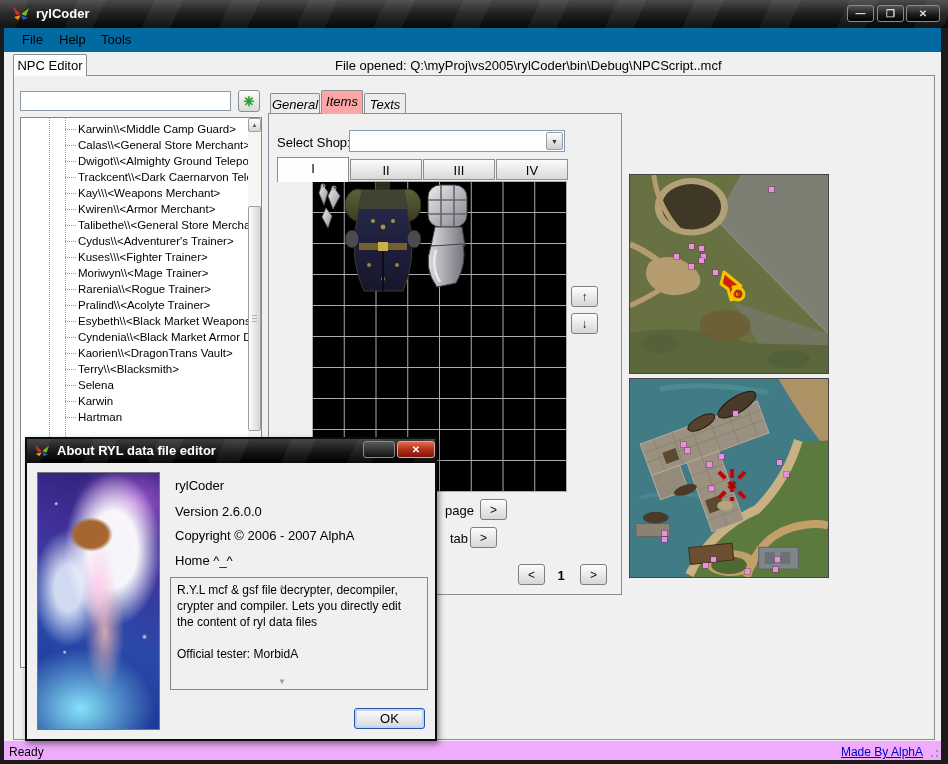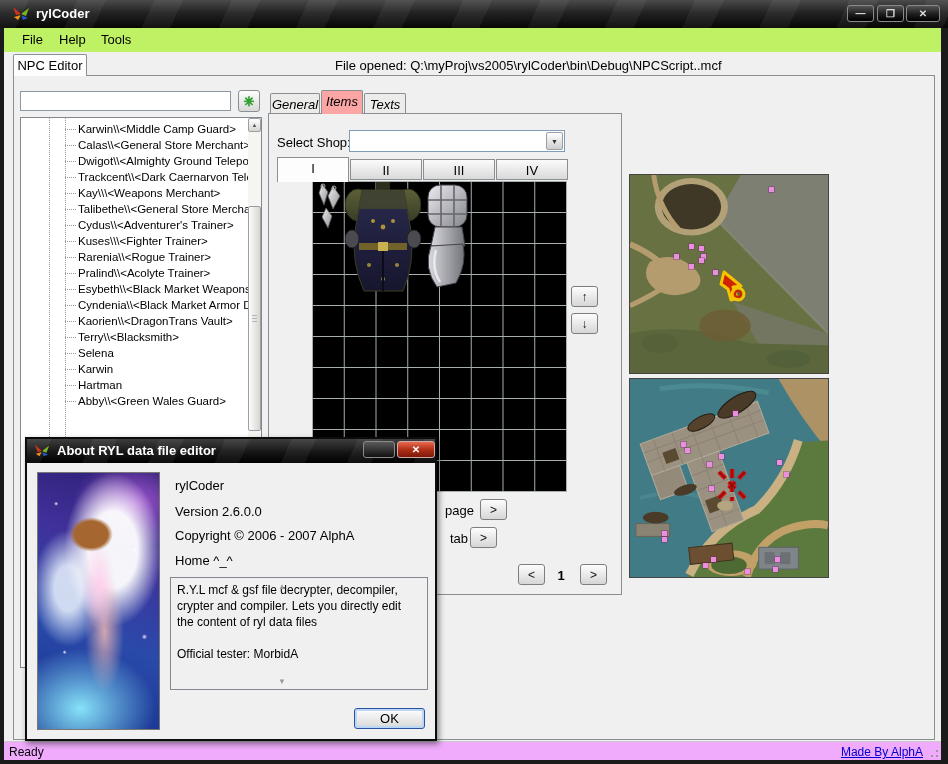--- a/index.html
+++ b/index.html
@@ -16,21 +16,21 @@
   .app-icon { position:absolute; left:12px; top:5px; width:18px; height:18px; z-index:2; }
   .title-text { position:absolute; left:36px; top:6px; color:#fff; font-weight:bold; font-size:13px; z-index:2; }
   .win-btn { position:absolute; top:5px; height:17px; z-index:3; border:1px solid #8a8a8a; border-radius:3px;
     background:linear-gradient(180deg,#555 0%,#1d1d1d 55%,#000 100%); color:#ddd; font-size:10px;
     display:flex; align-items:center; justify-content:center; font-weight:bold; cursor:default; }
   .btn-min { left:847px; width:27px; } .btn-max { left:877px; width:27px; } .btn-close { left:906px; width:34px; }
 
   
   .frame-fill { position:absolute; left:4px; top:28px; width:937px; height:732px; background:#f0f0f0; }
 
-  .menubar { position:absolute; left:4px; top:28px; width:937px; height:24px; background:#bef264; }
+  .menubar { position:absolute; left:4px; top:28px; width:937px; height:24px; background:#0369a1; }
   .menu-item { position:absolute; top:4px; font-size:13px; cursor:default; }
   .menu-file { left:18px; } .menu-help { left:55px; } .menu-tools { left:97px; }
 
   .main-tab { position:absolute; border:1px solid #898e92; border-bottom:none; border-radius:2px 2px 0 0;
     font-size:13px; text-align:center; padding-top:3px; cursor:default; }
   .main-tab.active { left:13px; top:54px; width:74px; height:22px; background:#fdfdfd; z-index:5; }
   .main-tab.inactive { left:88px; top:57px; width:78px; height:19px; background:#e7e6e2;margin-top:48px; }
   .file-opened { position:absolute; left:335px; top:58px; font-size:13px; }
 
   .tabpage { position:absolute; left:13px; top:75px; width:922px; height:665px; background:#f0f0f0; border:1px solid #898e92; }
@@ -186,33 +186,34 @@
 
   <div class="treeview">
     <div class="tree-guide" style="left:28px"></div>
     <div class="tree-guide" style="left:44px"></div>
     <div class="tree-items" id="tree-items">
         <div class="tree-row">Karwin\\&lt;Middle Camp Guard&gt;</div>
         <div class="tree-row">Calas\\&lt;General Store Merchant&gt;</div>
         <div class="tree-row">Dwigot\\&lt;Almighty Ground Teleport</div>
         <div class="tree-row">Trackcent\\&lt;Dark Caernarvon Tele</div>
         <div class="tree-row">Kay\\\&lt;Weapons Merchant&gt;</div>
+        <div class="tree-row">Kwiren\\&lt;Armor Merchant&gt;</div>
         <div class="tree-row">Talibethe\\&lt;General Store Merchan</div>
         <div class="tree-row">Cydus\\&lt;Adventurer's Trainer&gt;</div>
         <div class="tree-row">Kuses\\\&lt;Fighter Trainer&gt;</div>
+        <div class="tree-row">Moriwyn\\&lt;Mage Trainer&gt;</div>
         <div class="tree-row">Rarenia\\&lt;Rogue Trainer&gt;</div>
         <div class="tree-row">Pralind\\&lt;Acolyte Trainer&gt;</div>
         <div class="tree-row">Esybeth\\&lt;Black Market Weapons I</div>
         <div class="tree-row">Cyndenia\\&lt;Black Market Armor De</div>
         <div class="tree-row">Kaorien\\&lt;DragonTrans Vault&gt;</div>
         <div class="tree-row">Terry\\&lt;Blacksmith&gt;</div>
         <div class="tree-row">Selena</div>
         <div class="tree-row">Karwin</div>
         <div class="tree-row">Hartman</div>
-        <div class="tree-row">Abby\\&lt;Green Wales Guard&gt;</div>
       </div>
     <div class="tree-scroll">
       <div class="scroll-arrow-btn" style="top:0">▲</div>
       <div class="tree-thumb"></div>
     </div>
   </div>
 
   <div class="ed-tab ed-general">General</div>
   <div class="ed-tab ed-items">Items</div>
   <div class="ed-tab ed-texts">Texts</div>

